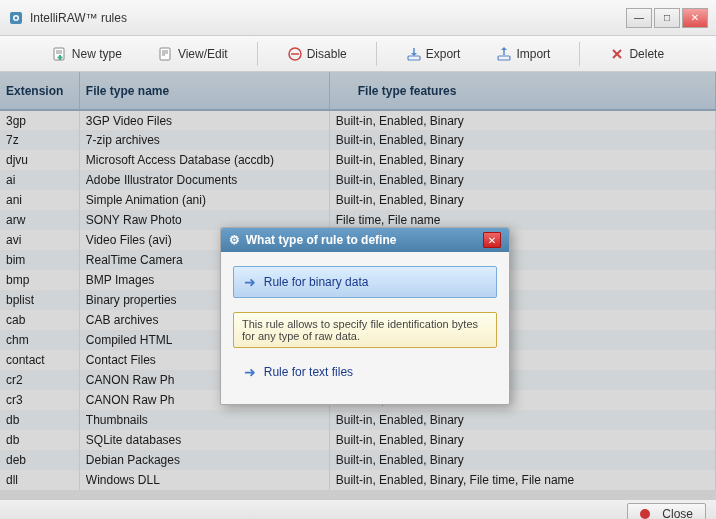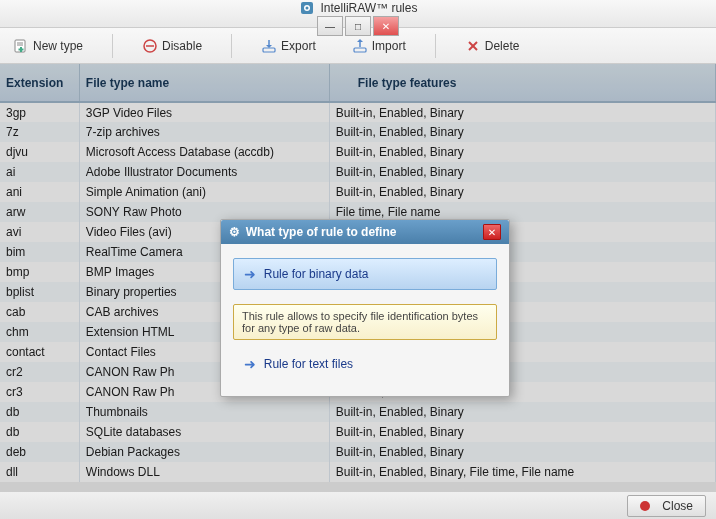--- a/index.html
+++ b/index.html
@@ -9,27 +9,26 @@
       background: #f0f0f0;
       width: 716px;
       height: 519px;
       overflow: hidden;
     }
 
     
     .title-bar {
       background: linear-gradient(to bottom, #f8f8f8, #e8e8e8);
       border-bottom: 1px solid #ccc;
-      height: 28px;
+      height: 36px;
       display: flex;
       align-items: center;
       justify-content: space-between;
       padding: 0 8px;
       user-select: none;
-      flex-direction: column;
     }
     .title-bar-left {
       display: flex;
       align-items: center;
       gap: 6px;
     }
     .title-bar-icon {
       width: 16px;
       height: 16px;
       display: flex;
@@ -63,20 +62,21 @@
 
     
     .toolbar {
       background: linear-gradient(to bottom, #f8f8f8, #ececec);
       border-bottom: 1px solid #ccc;
       height: 36px;
       display: flex;
       align-items: center;
       padding: 0 4px;
       gap: 18px;
+      justify-content: center;
     }
     .toolbar-btn {
       display: flex;
       align-items: center;
       gap: 4px;
       padding: 4px 8px;
       background: transparent;
       border: 1px solid transparent;
       cursor: pointer;
       border-radius: 2px;
@@ -288,20 +288,31 @@
         <rect x="2" y="2" width="10" height="12" rx="1" fill="white" stroke="#888" stroke-width="1"></rect>
         <line x1="8" y1="9" x2="8" y2="14" stroke="#4a8" stroke-width="2"></line>
         <line x1="5.5" y1="11.5" x2="10.5" y2="11.5" stroke="#4a8" stroke-width="2"></line>
         <line x1="4" y1="5" x2="10" y2="5" stroke="#888" stroke-width="1"></line>
         <line x1="4" y1="7" x2="10" y2="7" stroke="#888" stroke-width="1"></line>
       </svg>
     </div>
     <span>New type</span>
   </button>
 
+  <button class="toolbar-btn">
+    <div class="tb-icon">
+      <svg width="16" height="16" viewBox="0 0 16 16">
+        <rect x="2" y="2" width="10" height="12" rx="1" fill="white" stroke="#888" stroke-width="1"></rect>
+        <line x1="4" y1="5" x2="10" y2="5" stroke="#888" stroke-width="1"></line>
+        <line x1="4" y1="7" x2="10" y2="7" stroke="#888" stroke-width="1"></line>
+        <line x1="4" y1="9" x2="7" y2="9" stroke="#888" stroke-width="1"></line>
+      </svg>
+    </div>
+    <span>View/Edit</span>
+  </button>
 
   <div class="toolbar-sep"></div>
 
   <button class="toolbar-btn">
     <div class="tb-icon">
       <svg width="16" height="16" viewBox="0 0 16 16">
         <circle cx="8" cy="8" r="6" fill="none" stroke="#cc4444" stroke-width="1.5"></circle>
         <line x1="4" y1="8" x2="12" y2="8" stroke="#cc4444" stroke-width="1.5"></line>
       </svg>
     </div>
@@ -406,21 +417,21 @@
             <td>Binary properties</td>
             <td>Built-in, Enabled, Binary</td>
           </tr>
           <tr>
             <td>cab</td>
             <td>CAB archives</td>
             <td>Built-in, Enabled, Binary</td>
           </tr>
           <tr>
             <td>chm</td>
-            <td>Extension HTML</td>
+            <td>Compiled HTML</td>
             <td>Built-in, Enabled, Binary</td>
           </tr>
           <tr>
             <td>contact</td>
             <td>Contact Files</td>
             <td>File time, File name</td>
           </tr>
           <tr>
             <td>cr2</td>
             <td>CANON Raw Ph</td>

